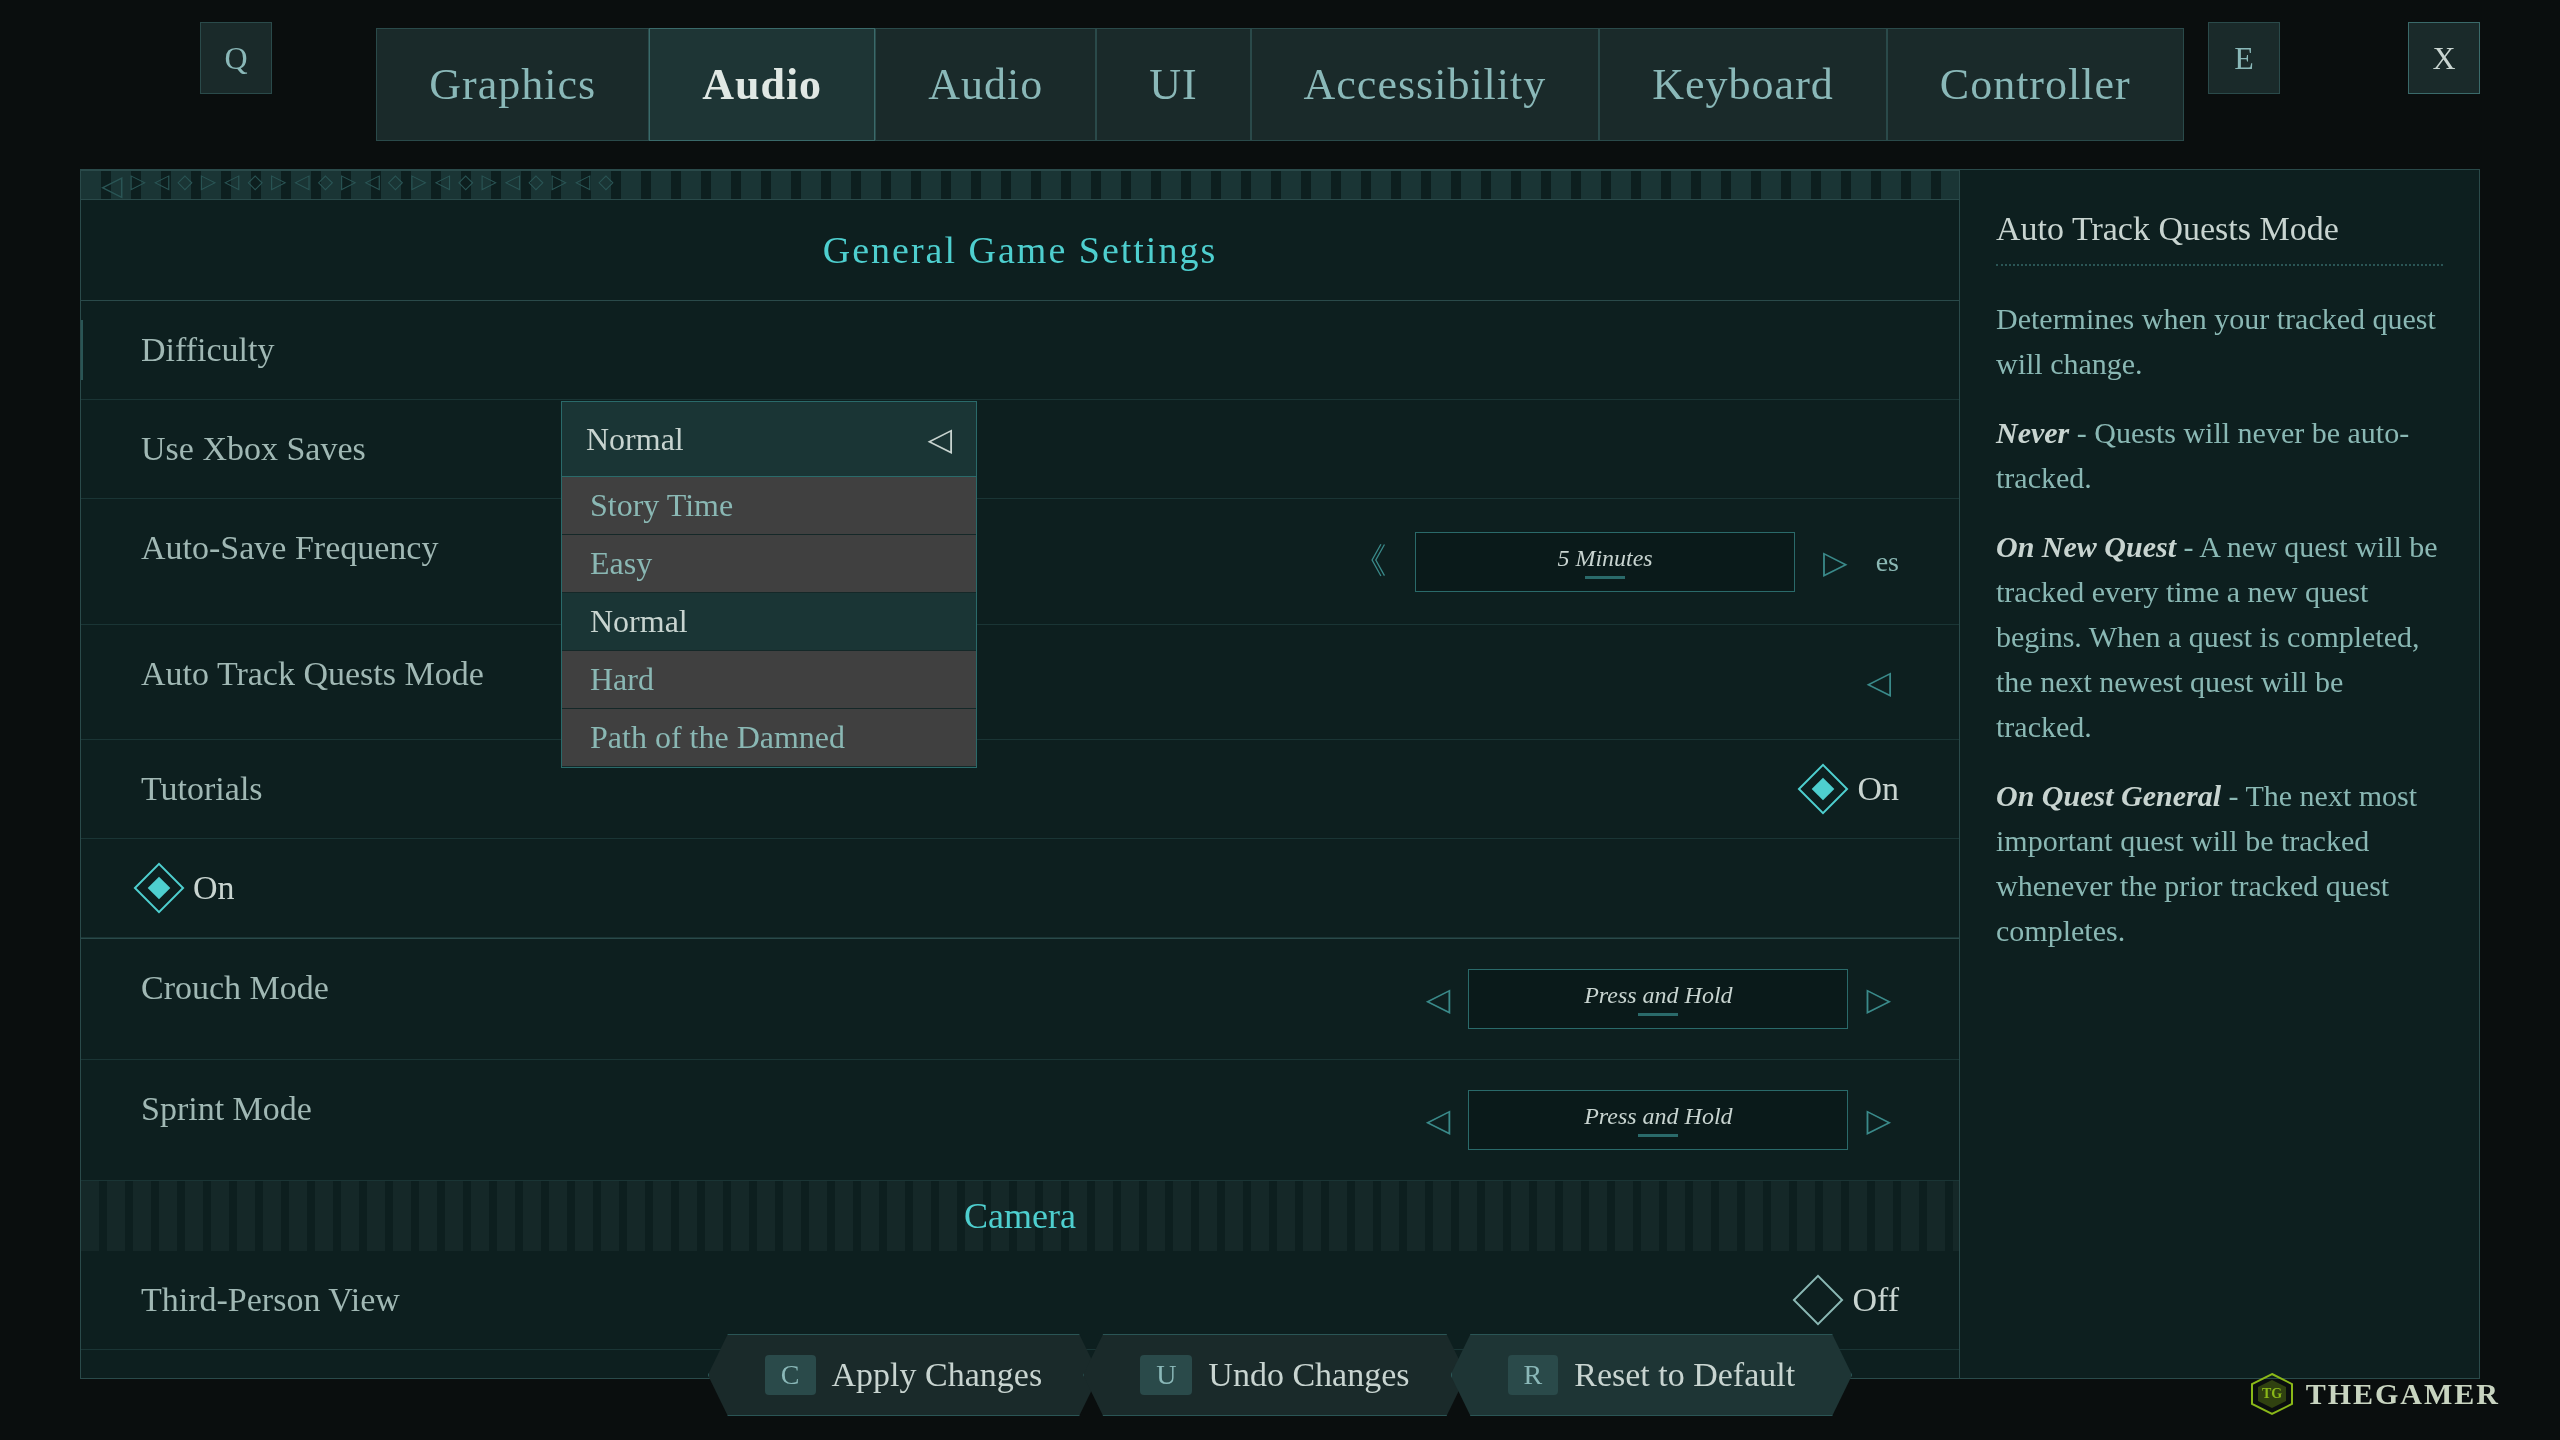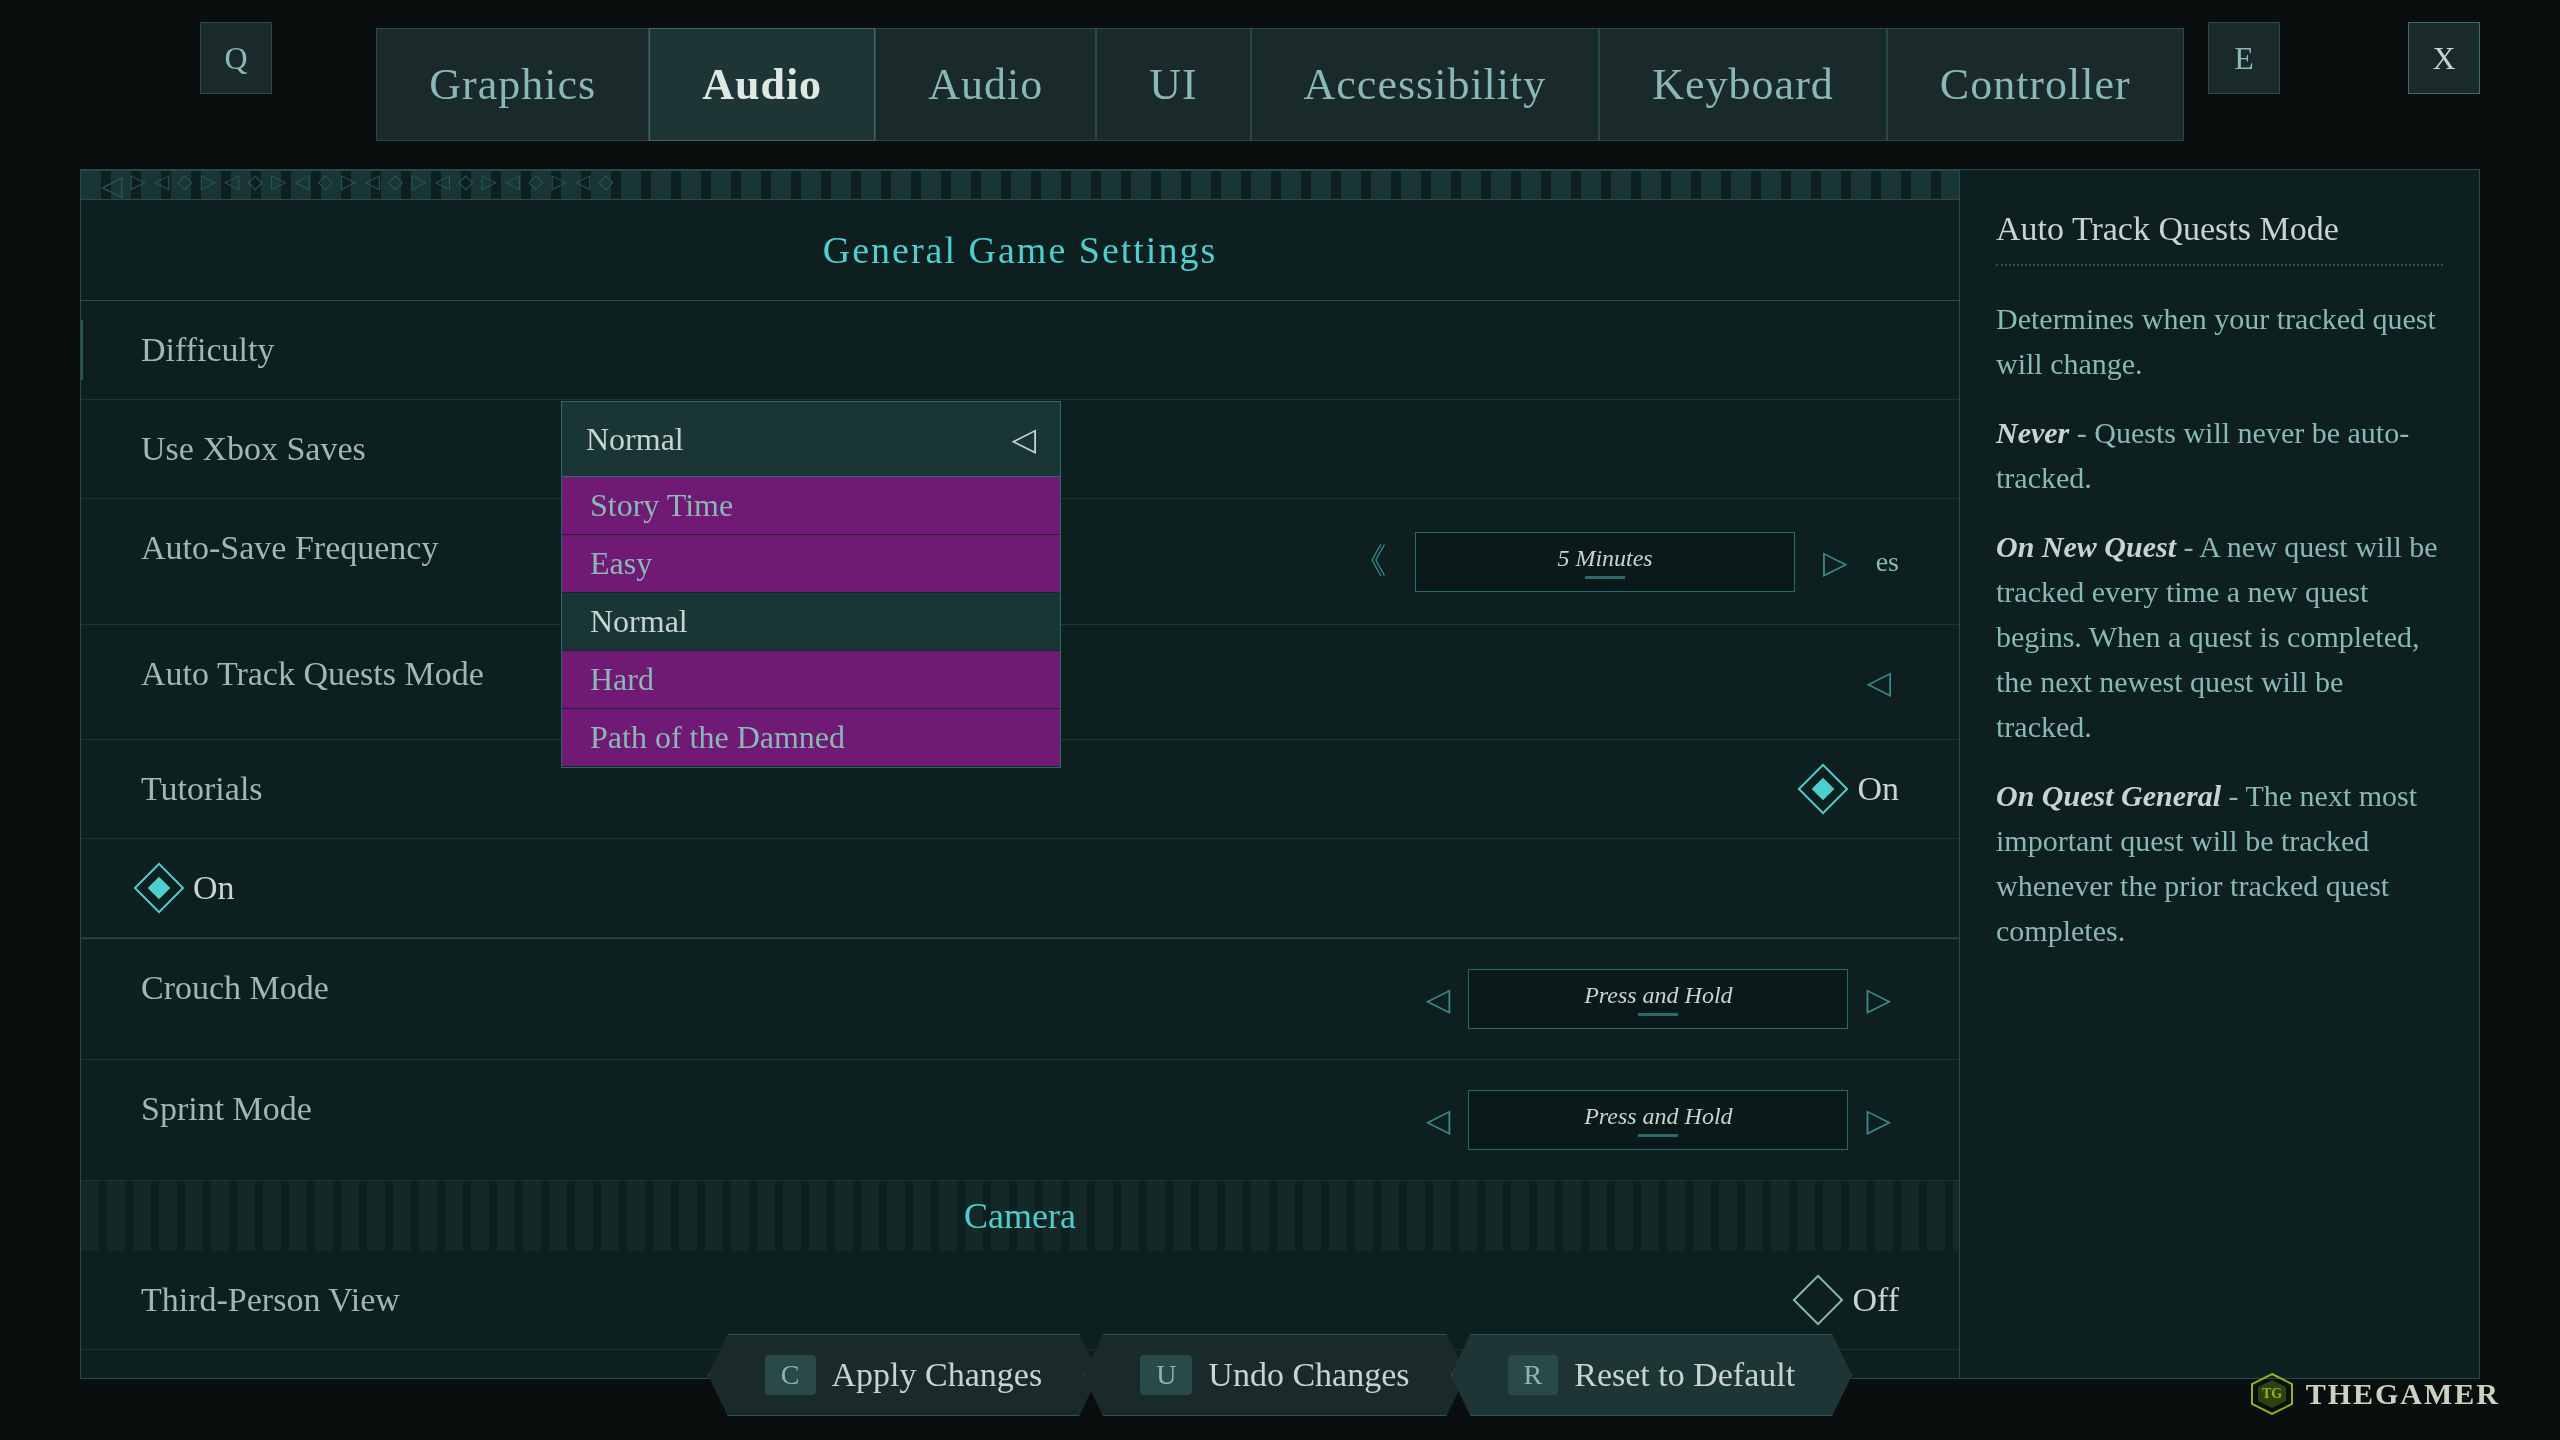--- a/index.html
+++ b/index.html
@@ -248,22 +248,22 @@
         #0d1f1f 18px,
         #0d1f1f 26px
       );
     }
 
     
     .dropdown-overlay {
       position: absolute;
       top: 100px;
       left: 480px;
-      width: 500px;
-      background: #701a75;
+      width: 416px;
+      background: #404040;
       border: 1.5px solid #2a6a6a;
       z-index: 100;
     }
 
     .dropdown-selected {
       display: flex;
       align-items: center;
       justify-content: space-between;
       padding: 18px 24px;
       background: #1a3535;

